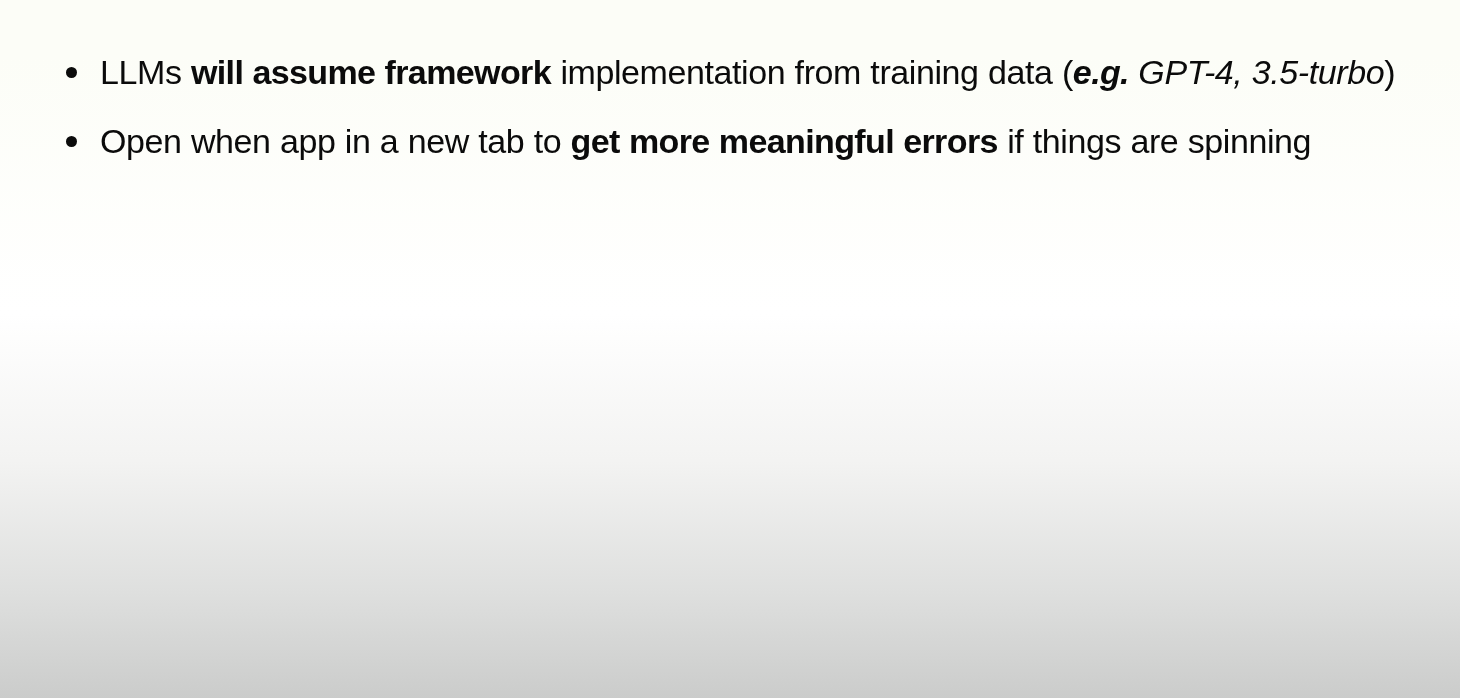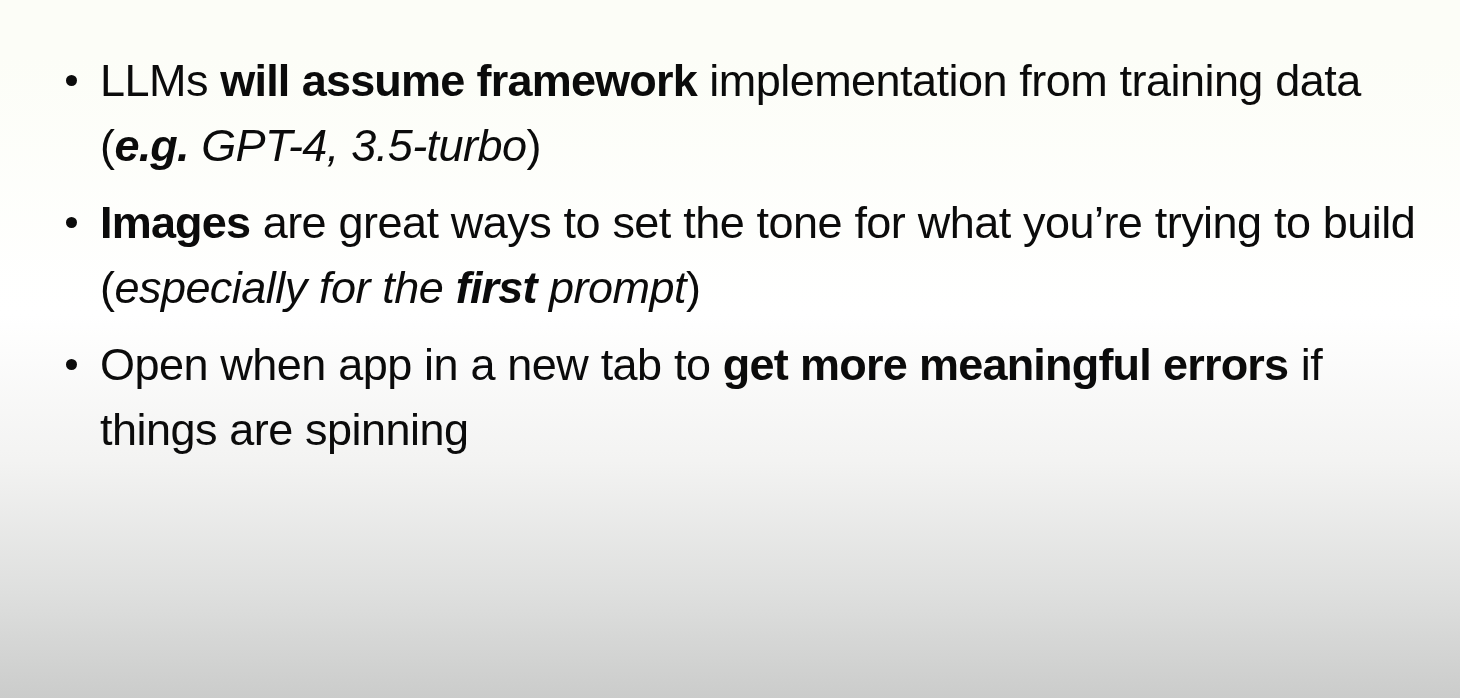--- a/index.html
+++ b/index.html
@@ -44,23 +44,23 @@
     position: absolute;
     left: 0;
     top: 36px;
     width: 1460px;
   }
 
   .bullet-item {
     position: relative;
     padding-left: 100px;
     padding-right: 18px;
-    margin: 12px 0 0 0;
+    margin: 4px 0 0 0;
     box-sizing: border-box;
-    font-size: 45px;
+    font-size: 34px;
     line-height: 65px;
     color: #0b0b0b;
     letter-spacing: -0.012em;
     word-spacing: 0.01em;
     font-weight: 400;
     text-rendering: optimizeLegibility;
   }
 
   .bullet-marker {
     position: absolute;
@@ -95,20 +95,16 @@
 <body>
 
 <div id="slide" style="background: linear-gradient(rgb(252, 253, 247) 0%, rgb(252, 253, 247) 8%, rgb(255, 255, 255) 45%, rgb(243, 243, 242) 66%, rgb(222, 223, 222) 85%, rgb(203, 204, 203) 100%);">
   <ul id="bullet-list">
     <li class="bullet-item">
       <span class="bullet-marker"></span>
       <span class="bullet-text"><span>LLMs </span><span class="b">will assume framework</span><span> implementation from training data (</span><span class="bi">e.g.</span><span> </span><span class="i">GPT-4, 3.5-turbo</span><span>)</span></span>
     </li>
     <li class="bullet-item">
       <span class="bullet-marker"></span>
-      <span class="bullet-text"><span class="b">Images</span><span> are great ways to set the tone for what you’re trying to build (</span><span class="i">especially for the </span><span class="bi">first</span><span class="i"> prompt</span><span>)</span></span>
-    </li>
-    <li class="bullet-item">
-      <span class="bullet-marker"></span>
       <span class="bullet-text"><span>Open when app in a new tab to </span><span class="b">get more meaningful errors</span><span> if things are spinning</span></span>
     </li>
   </ul>
 </div>
 
 </body></html>

